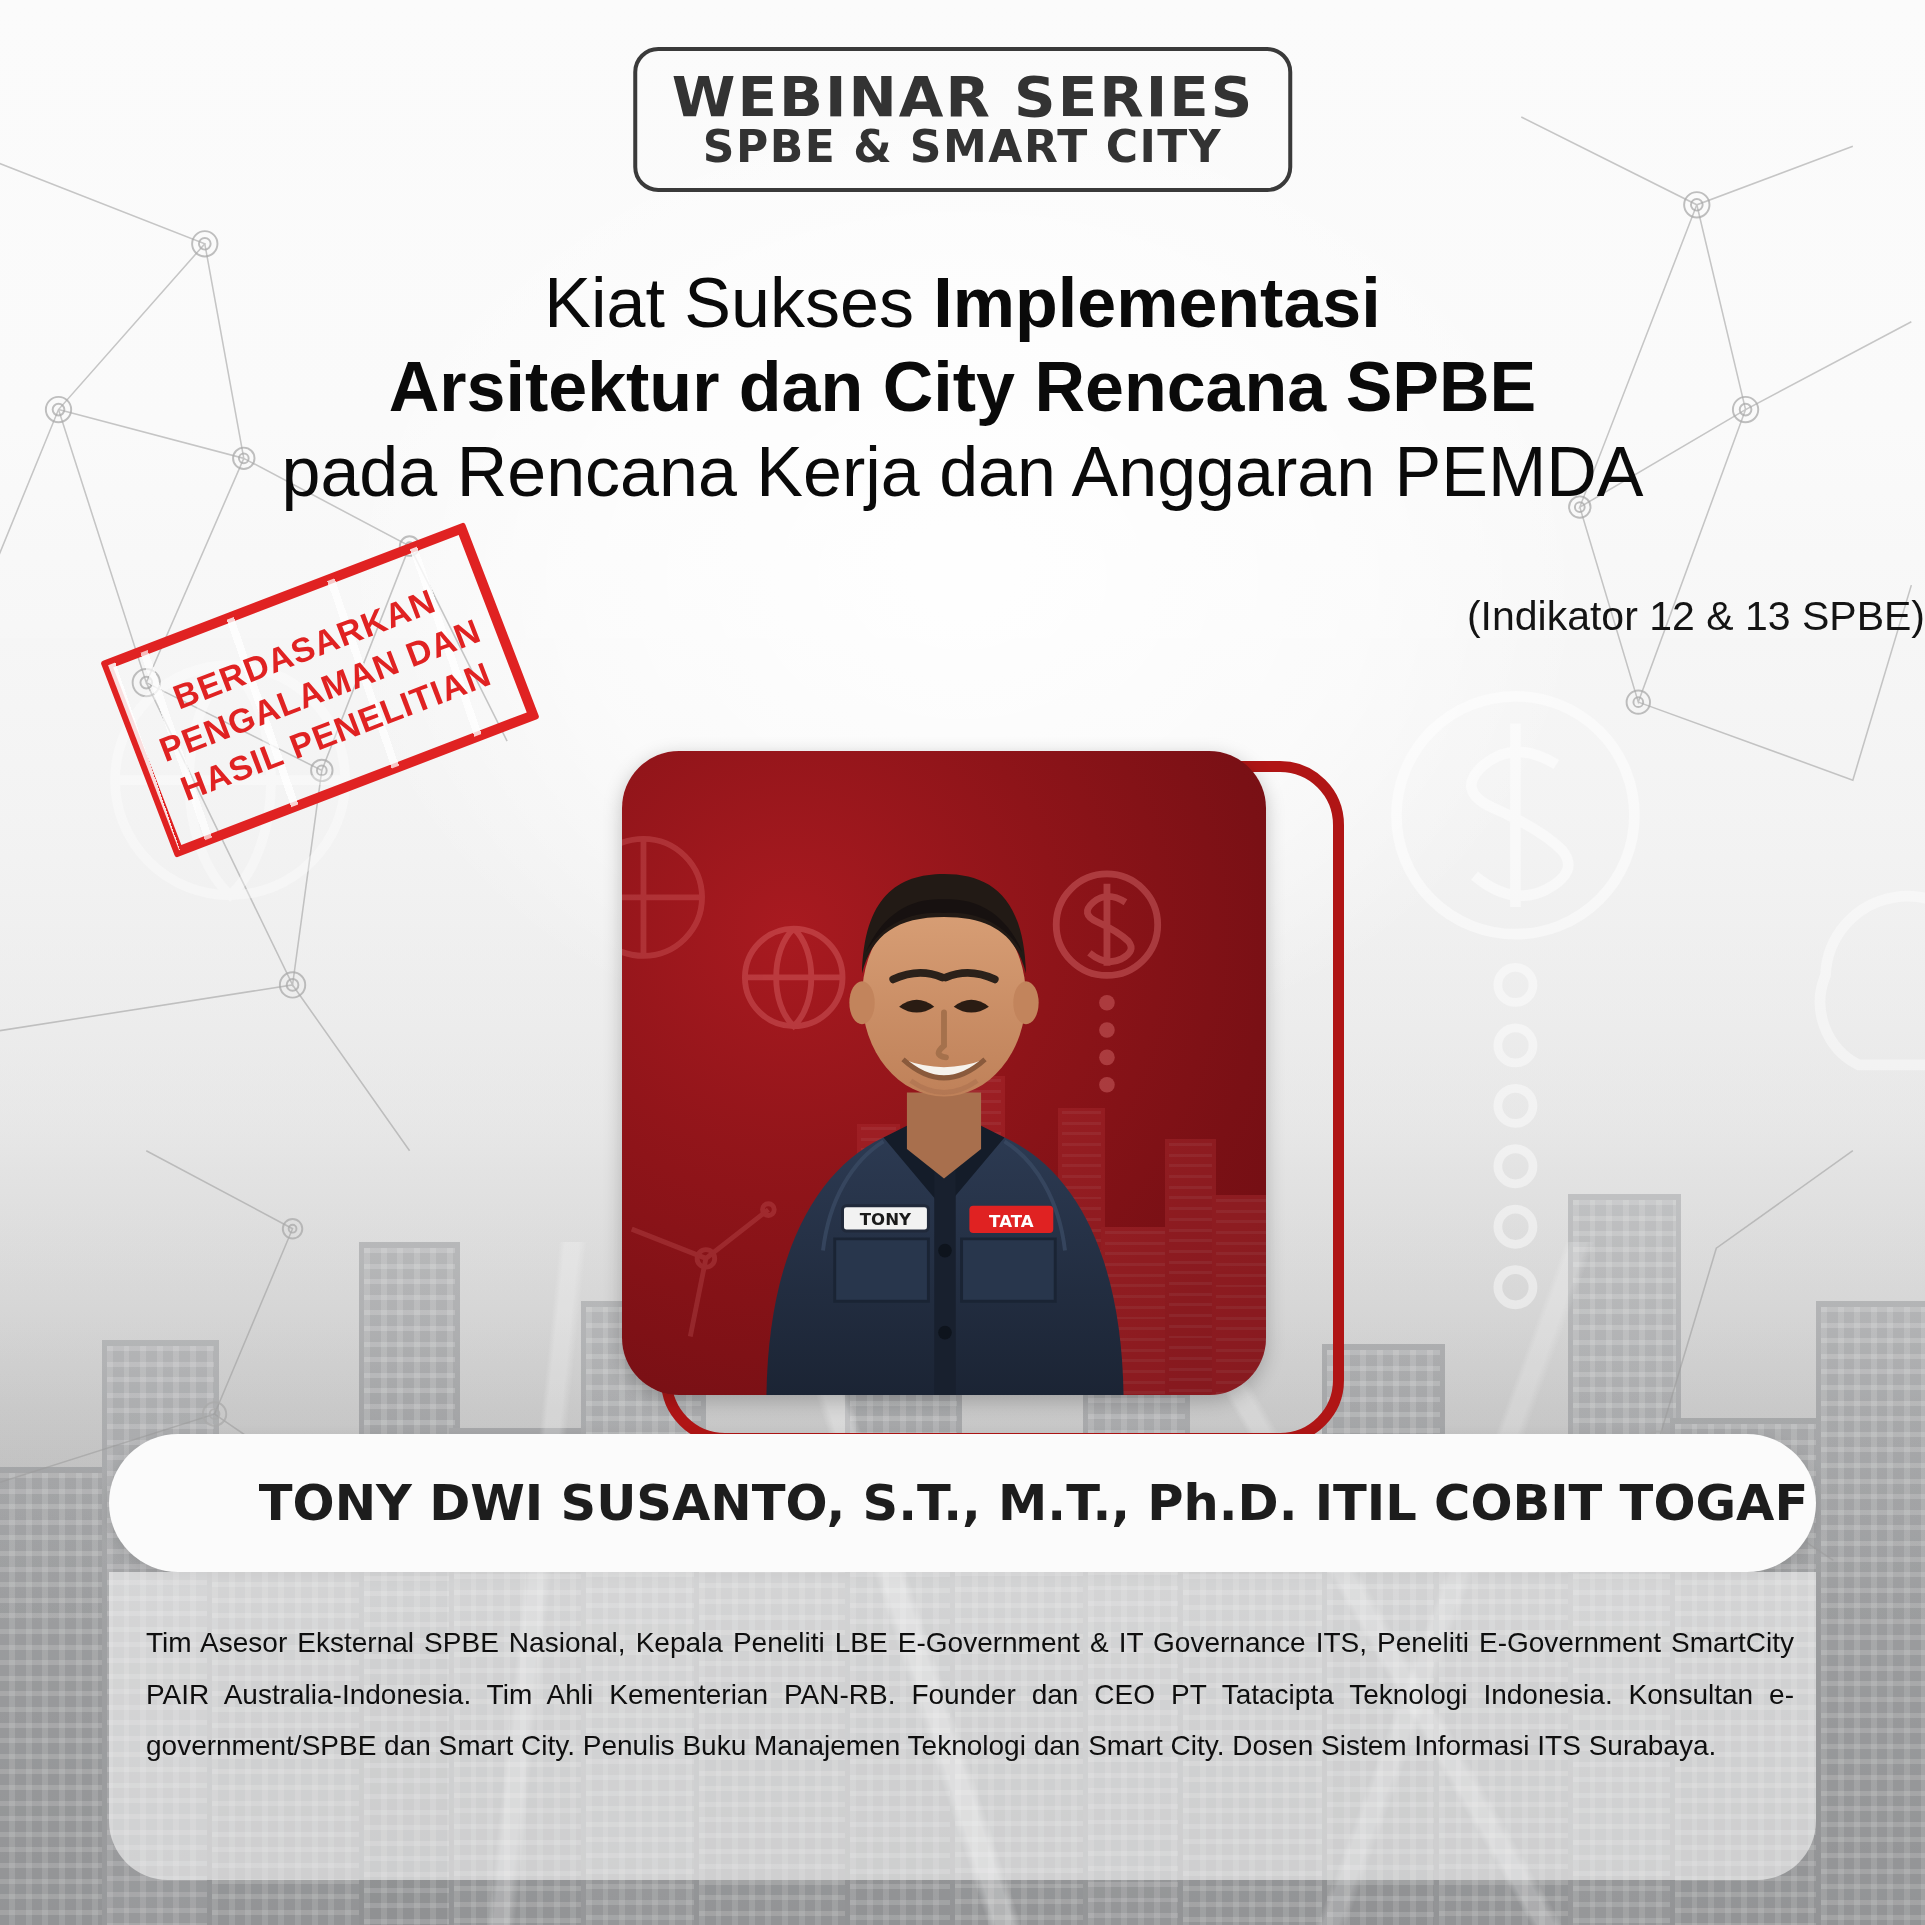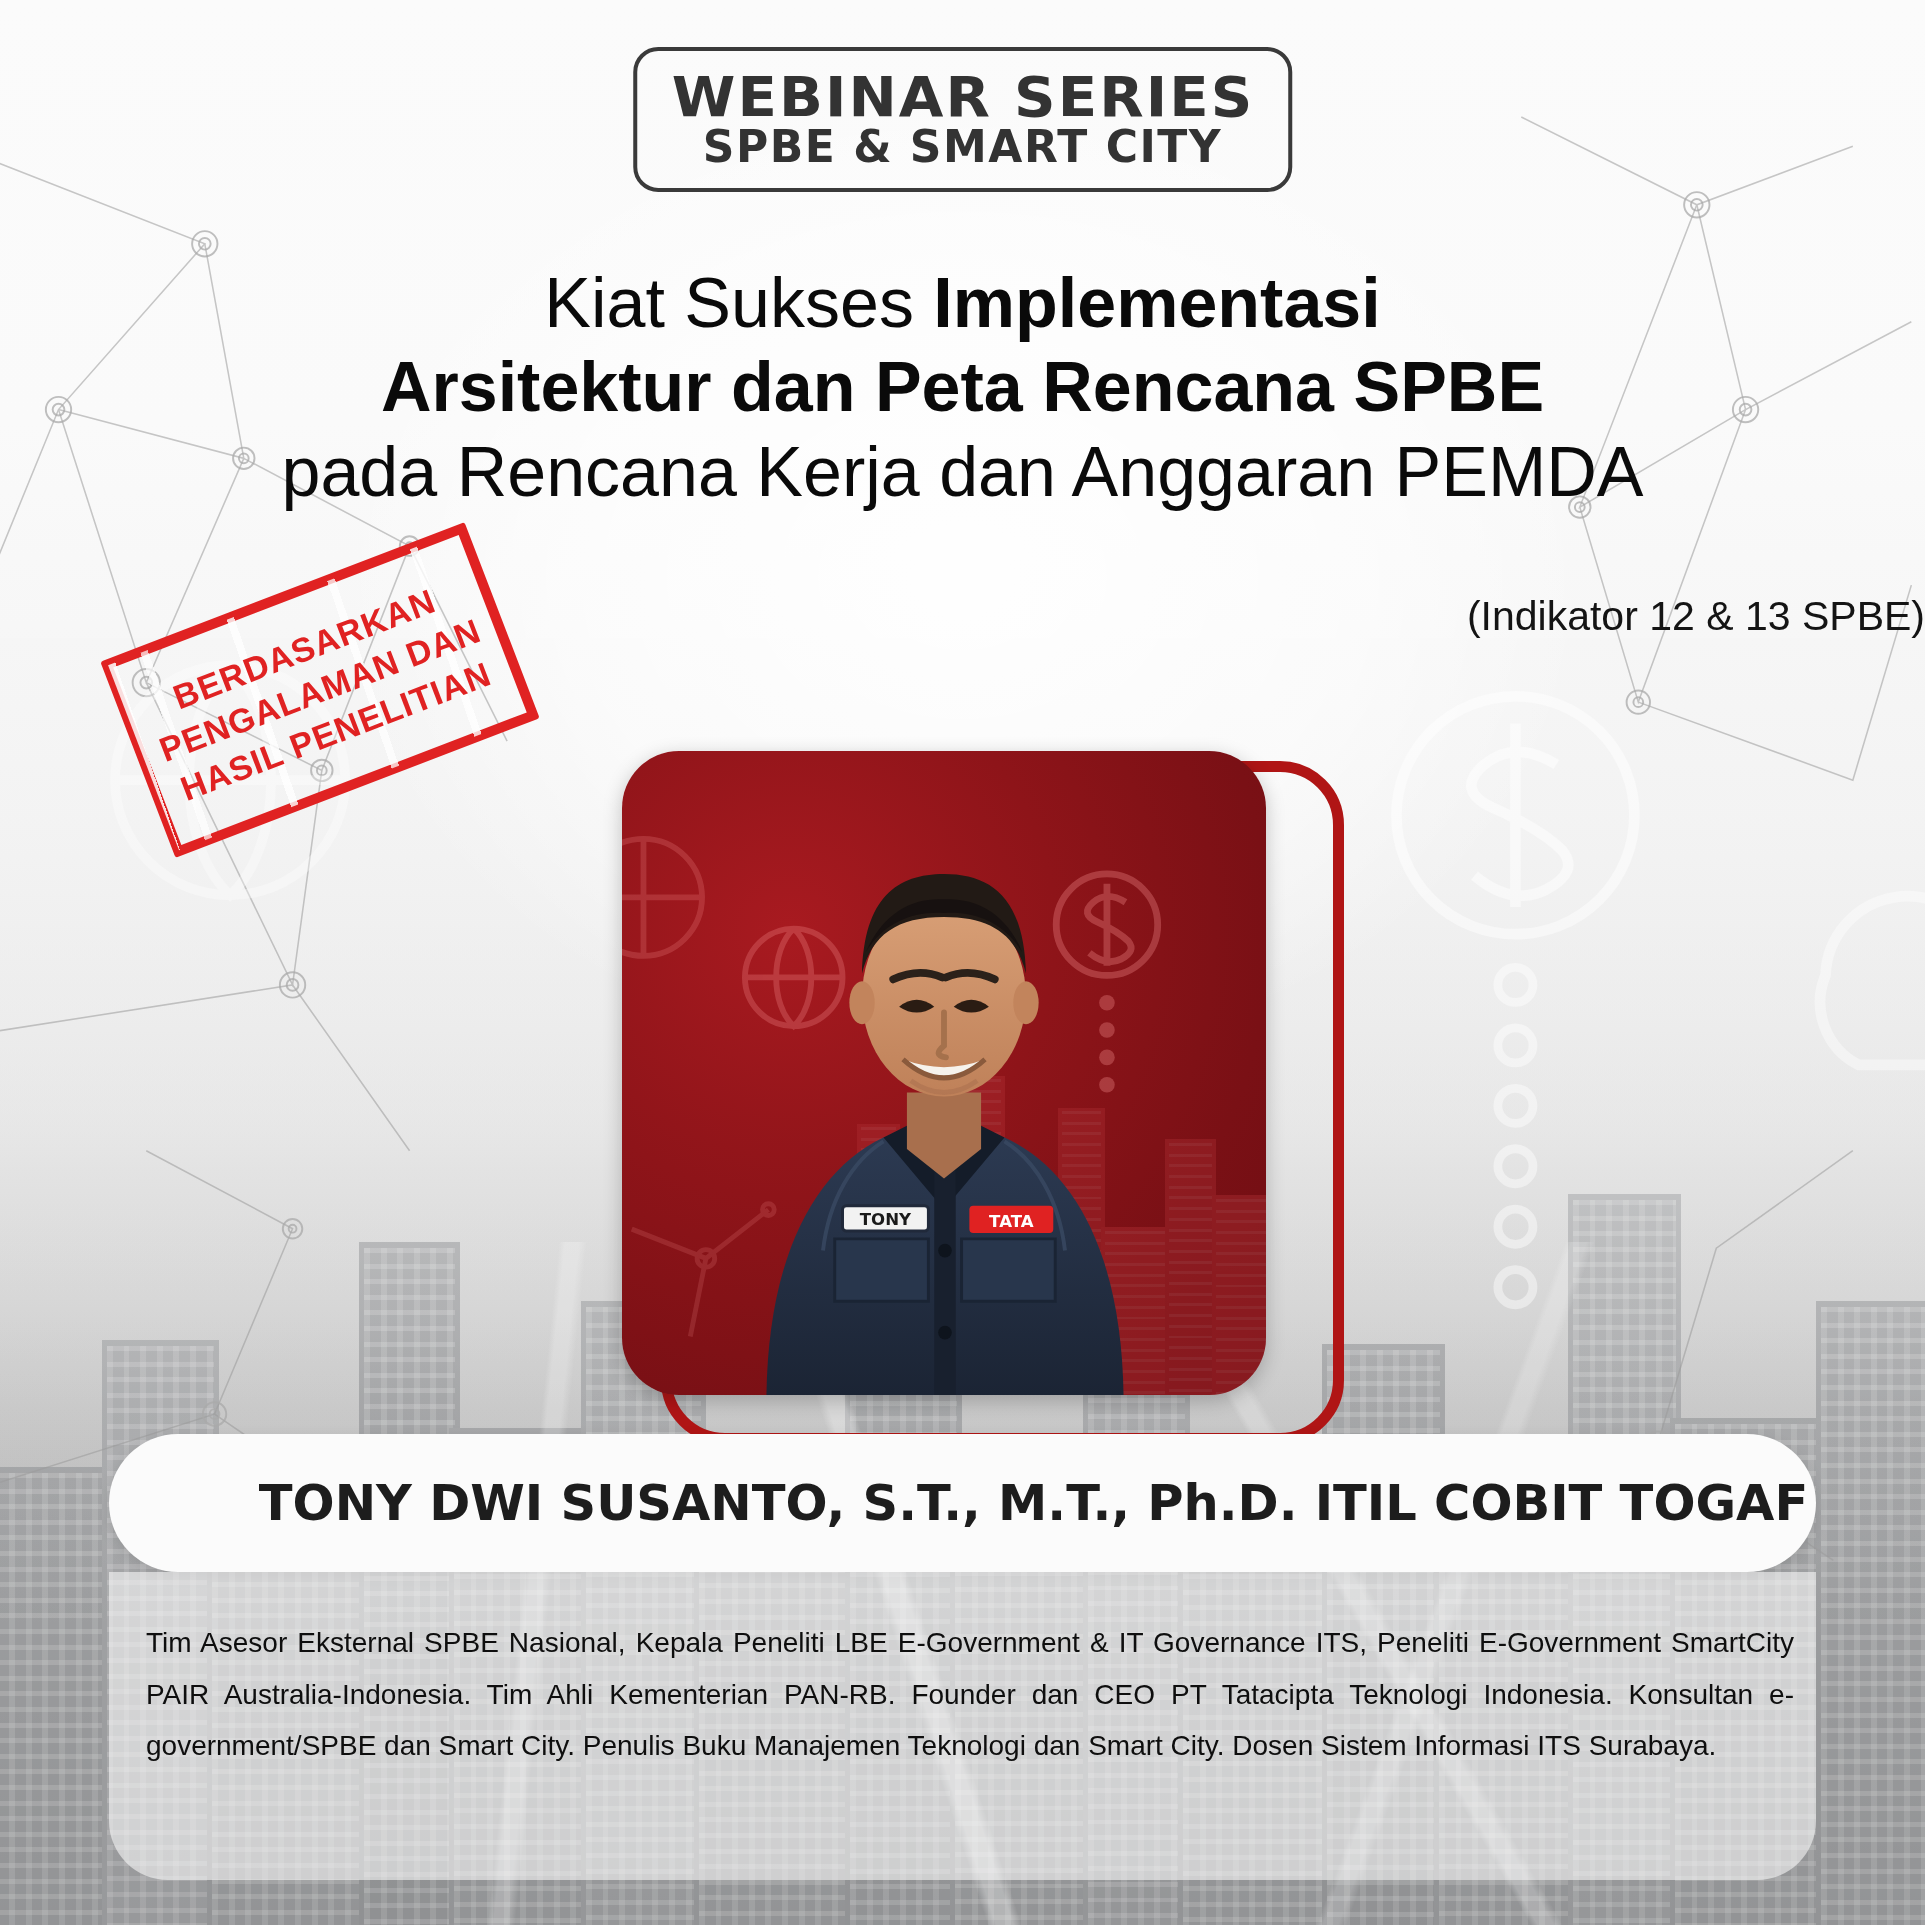--- a/index.html
+++ b/index.html
@@ -313,21 +313,21 @@
     </g>
   </svg>
 
   <div class="badge">
     <span class="b1">WEBINAR SERIES</span>
     <span class="b2">SPBE &amp; SMART CITY</span>
   </div>
 
   <div class="title">
     <span class="ln l1"><span>Kiat Sukses </span><b>Implementasi</b></span>
-    <span class="ln l2">Arsitektur dan Peta Rencana SPBE</span>
+    <span class="ln l2">Arsitektur dan City Rencana SPBE</span>
     <span class="ln l3">pada Rencana Kerja dan Anggaran PEMDA</span>
   </div>
   <div class="subtitle">(Indikator 12 &amp; 13 SPBE)</div>
 
   <div class="stamp">
     <div class="frame"></div>
     <div class="txt">
       <span>BERDASARKAN</span>
       <span>PENGALAMAN DAN</span>
       <span>HASIL PENELITIAN</span>

